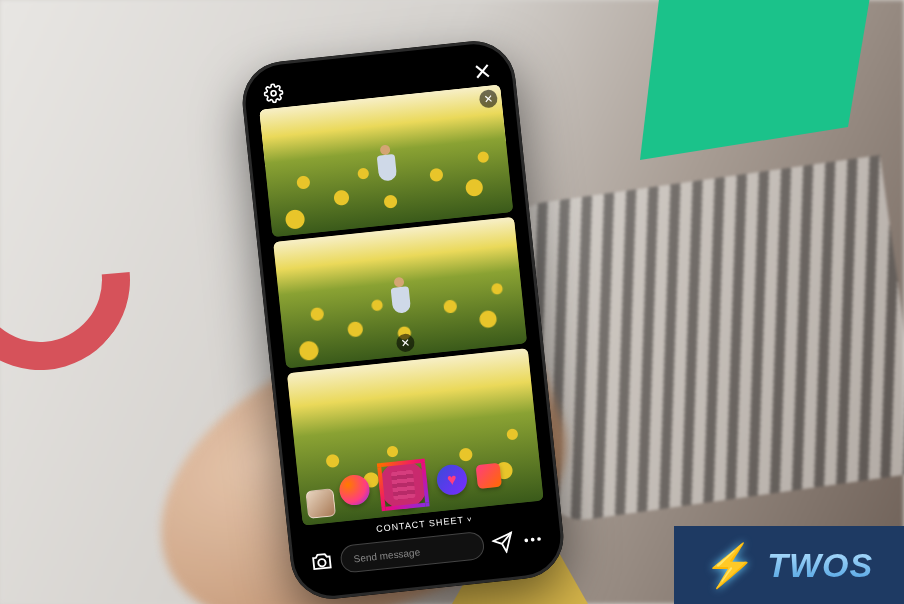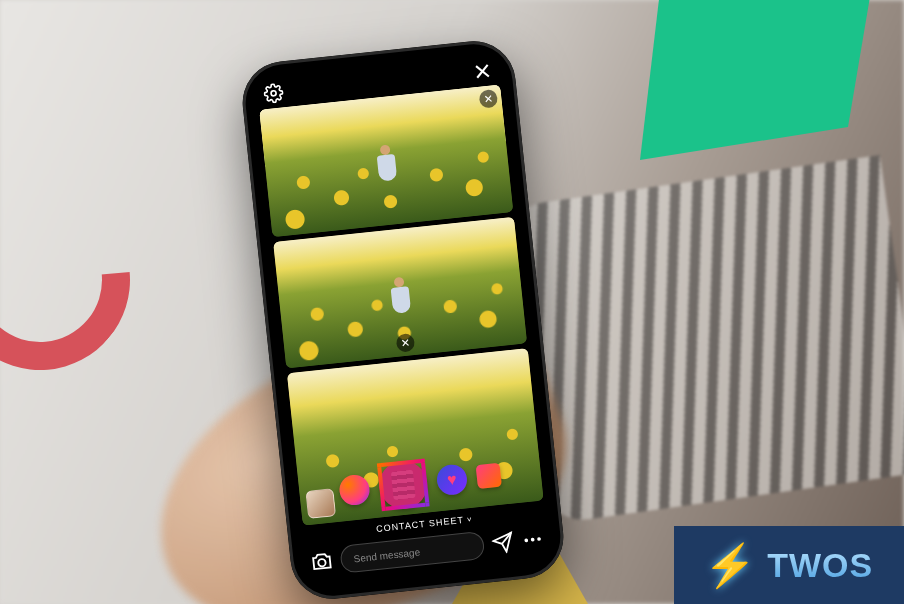--- a/index.html
+++ b/index.html
@@ -267,20 +267,21 @@
     filter: drop-shadow(0 0 4px #6ad1ff);
   }
   .twos-text {
     font-size: 34px;
     font-weight: 800;
     letter-spacing: 1px;
     background: linear-gradient(180deg,#b8e3ff,#4a9fe0);
     -webkit-background-clip: text;
     background-clip: text;
     color: transparent;
+    font-style: italic;
   }
   svg { display:block; }
 </style>
 </head>
 <body>
 
 <div class="bg"></div>
 <div class="stripe"></div>
 <div class="shape-red"></div>
 <div class="shape-green"></div>

